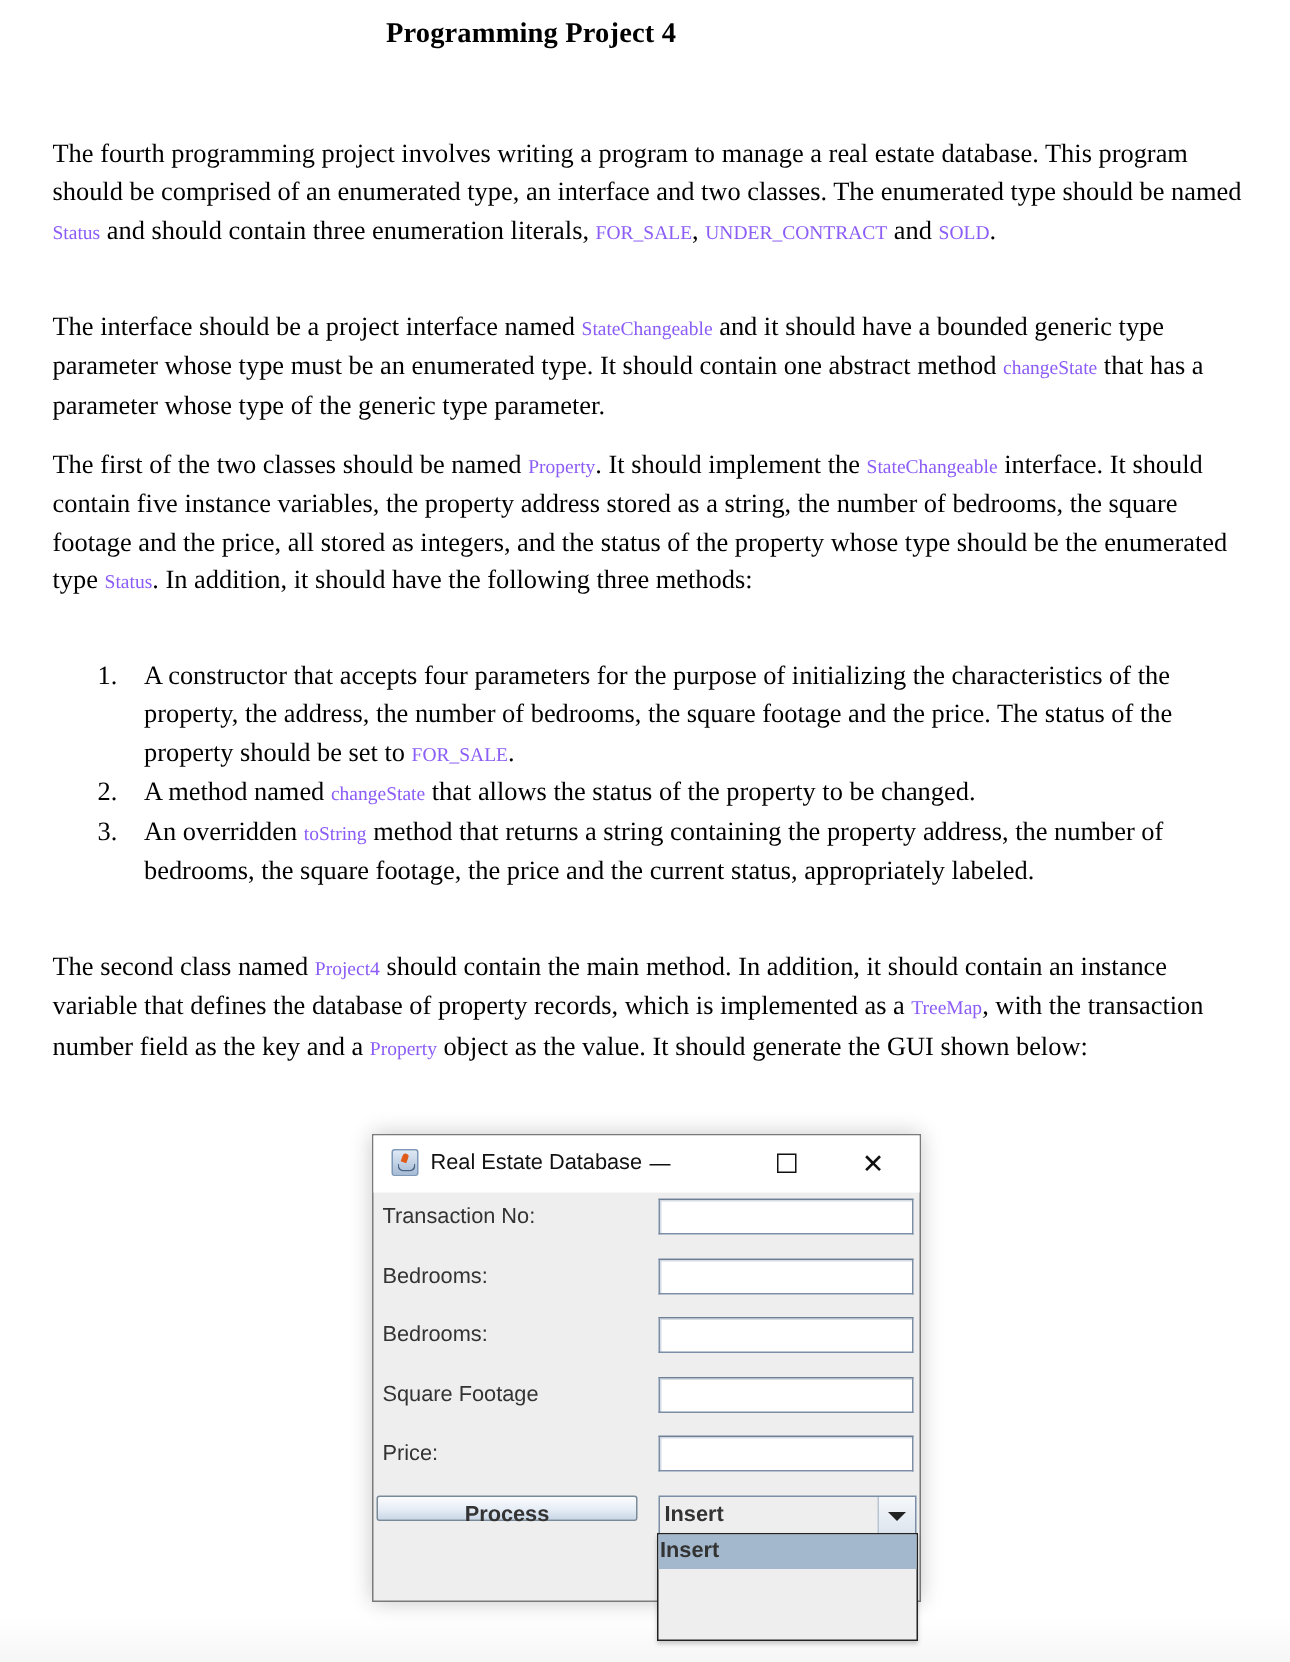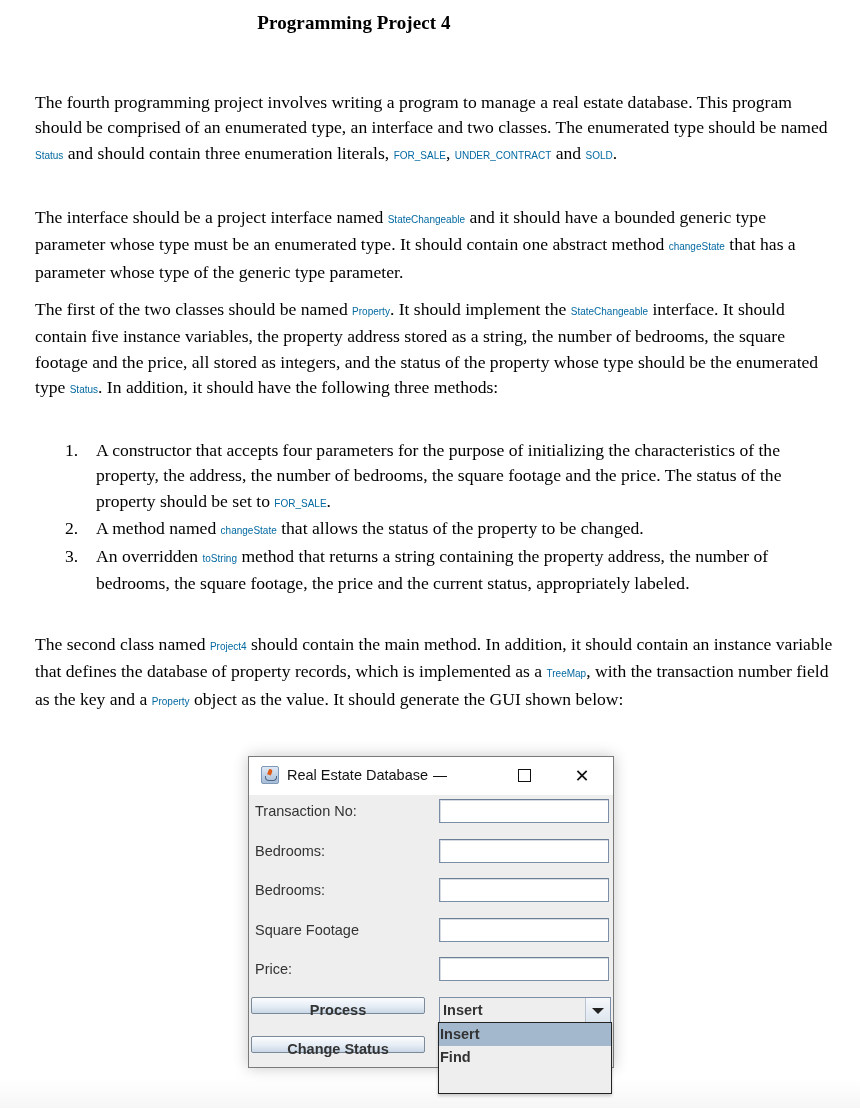--- a/index.html
+++ b/index.html
@@ -13,22 +13,22 @@
   }
   .title {
     position: absolute; top: 12px; left: 0; width: 708px; text-align: center;
     font-weight: bold; font-size: 19px; letter-spacing: 0.1px;
   }
   .para {
     position: absolute; left: 35px; width: 800px;
     font-size: 17.6px; line-height: 25.4px; margin: 0;
   }
   code {
-    font-family: Liberation Sans, sans-serif;
-    font-size: 10px; color: #0369a1;
+    font-family: Liberation Serif, serif;
+    font-size: 13px; color: #8b5cf6;
   }
   .p1 { top: 90px; }
   .p2 { top: 205px; }
   .p3 { top: 297px; }
   .list { position: absolute; left: 60px; top: 438px; width: 780px; margin: 0; padding: 0; list-style: none; font-size: 17.6px; line-height: 25.4px; }
   .list li { position: relative; padding-left: 36px; }
   .list .num { position: absolute; left: 5px; top: 0; }
   .p4 { top: 632px; }
 
   
@@ -147,24 +147,22 @@
   <span class="label" style="top:125px">Bedrooms:</span>
   <input class="tf" style="top: 121px;" type="text" value="">
 
   <span class="label" style="top:165px">Square Footage</span>
   <input class="tf" style="top: 161px;" type="text" value="">
 
   <span class="label" style="top:204px">Price:</span>
   <input class="tf" style="top: 200px;" type="text" value="">
 
   <div class="sbtn" style="top:240px">Process</div>
-  <div class="sbtn" style="top:279px">Change Status</div>
 
   <div class="combo">
     <span class="combo-value">Insert</span>
     <span class="combo-arrow"></span>
   </div>
 </div>
 
 <div class="popup">
   <div class="popup-item selected">Insert</div>
-  <div class="popup-item">Find</div>
 </div>
 
 </body></html>

